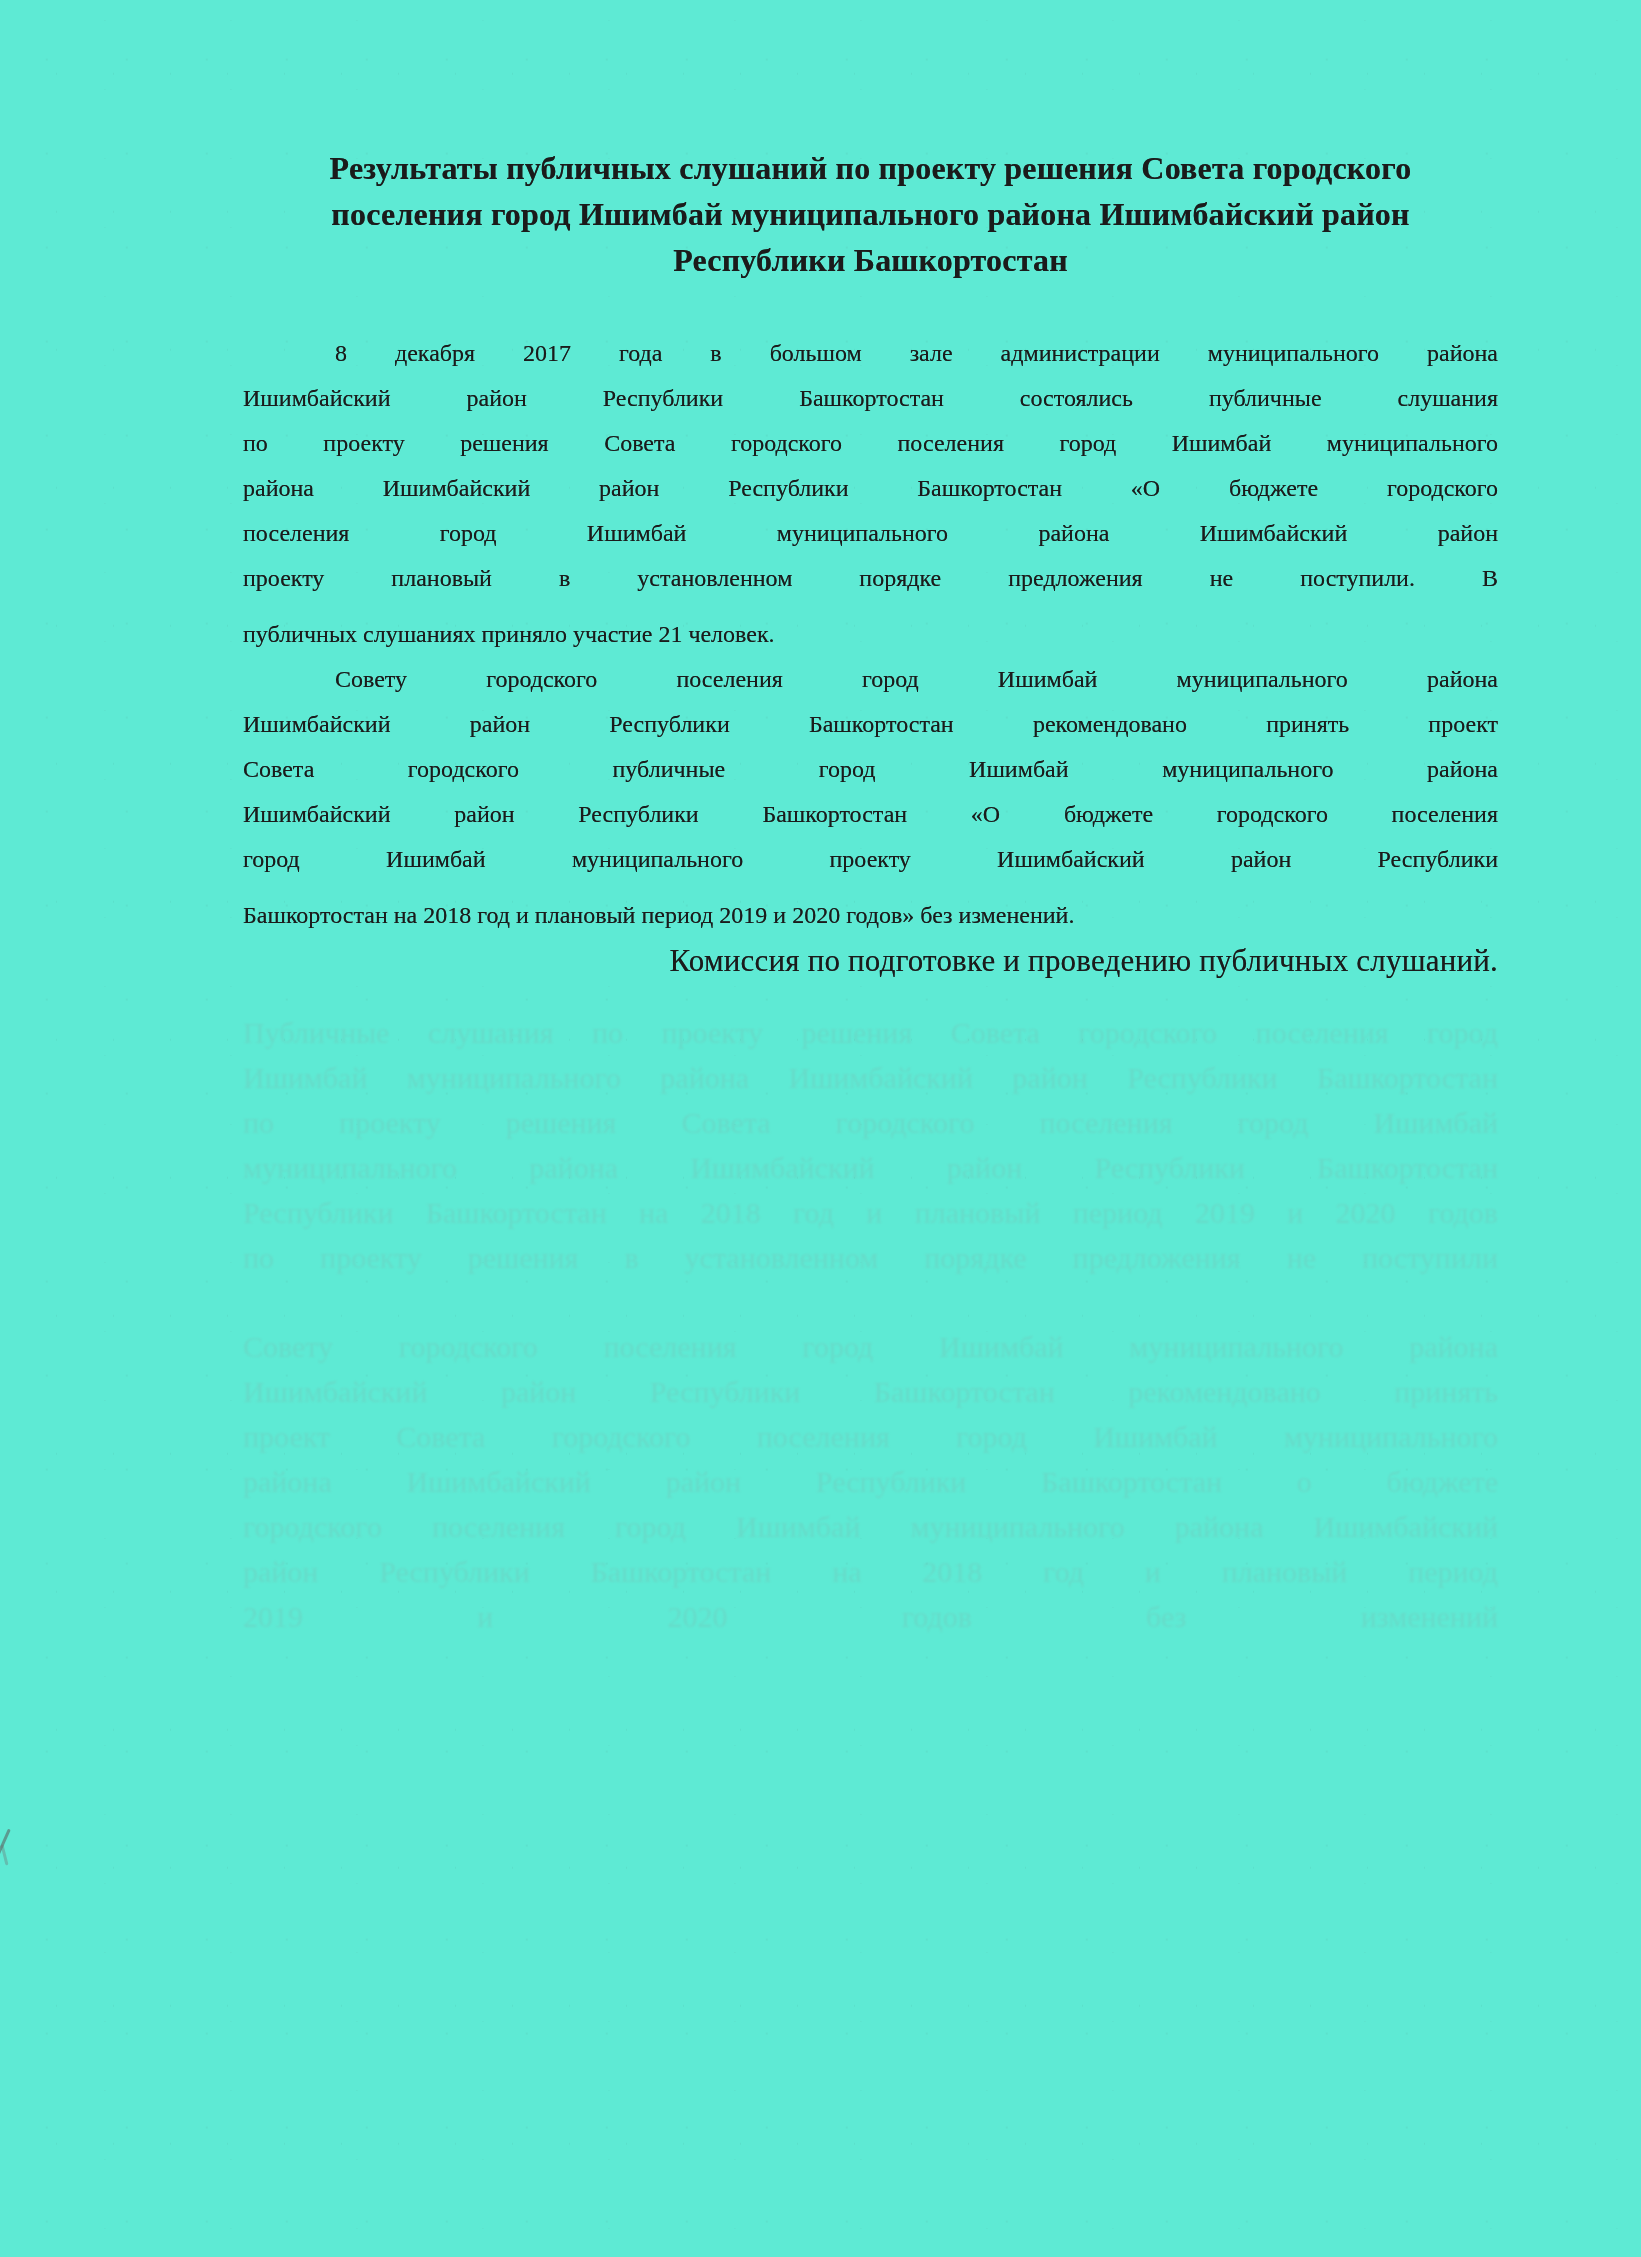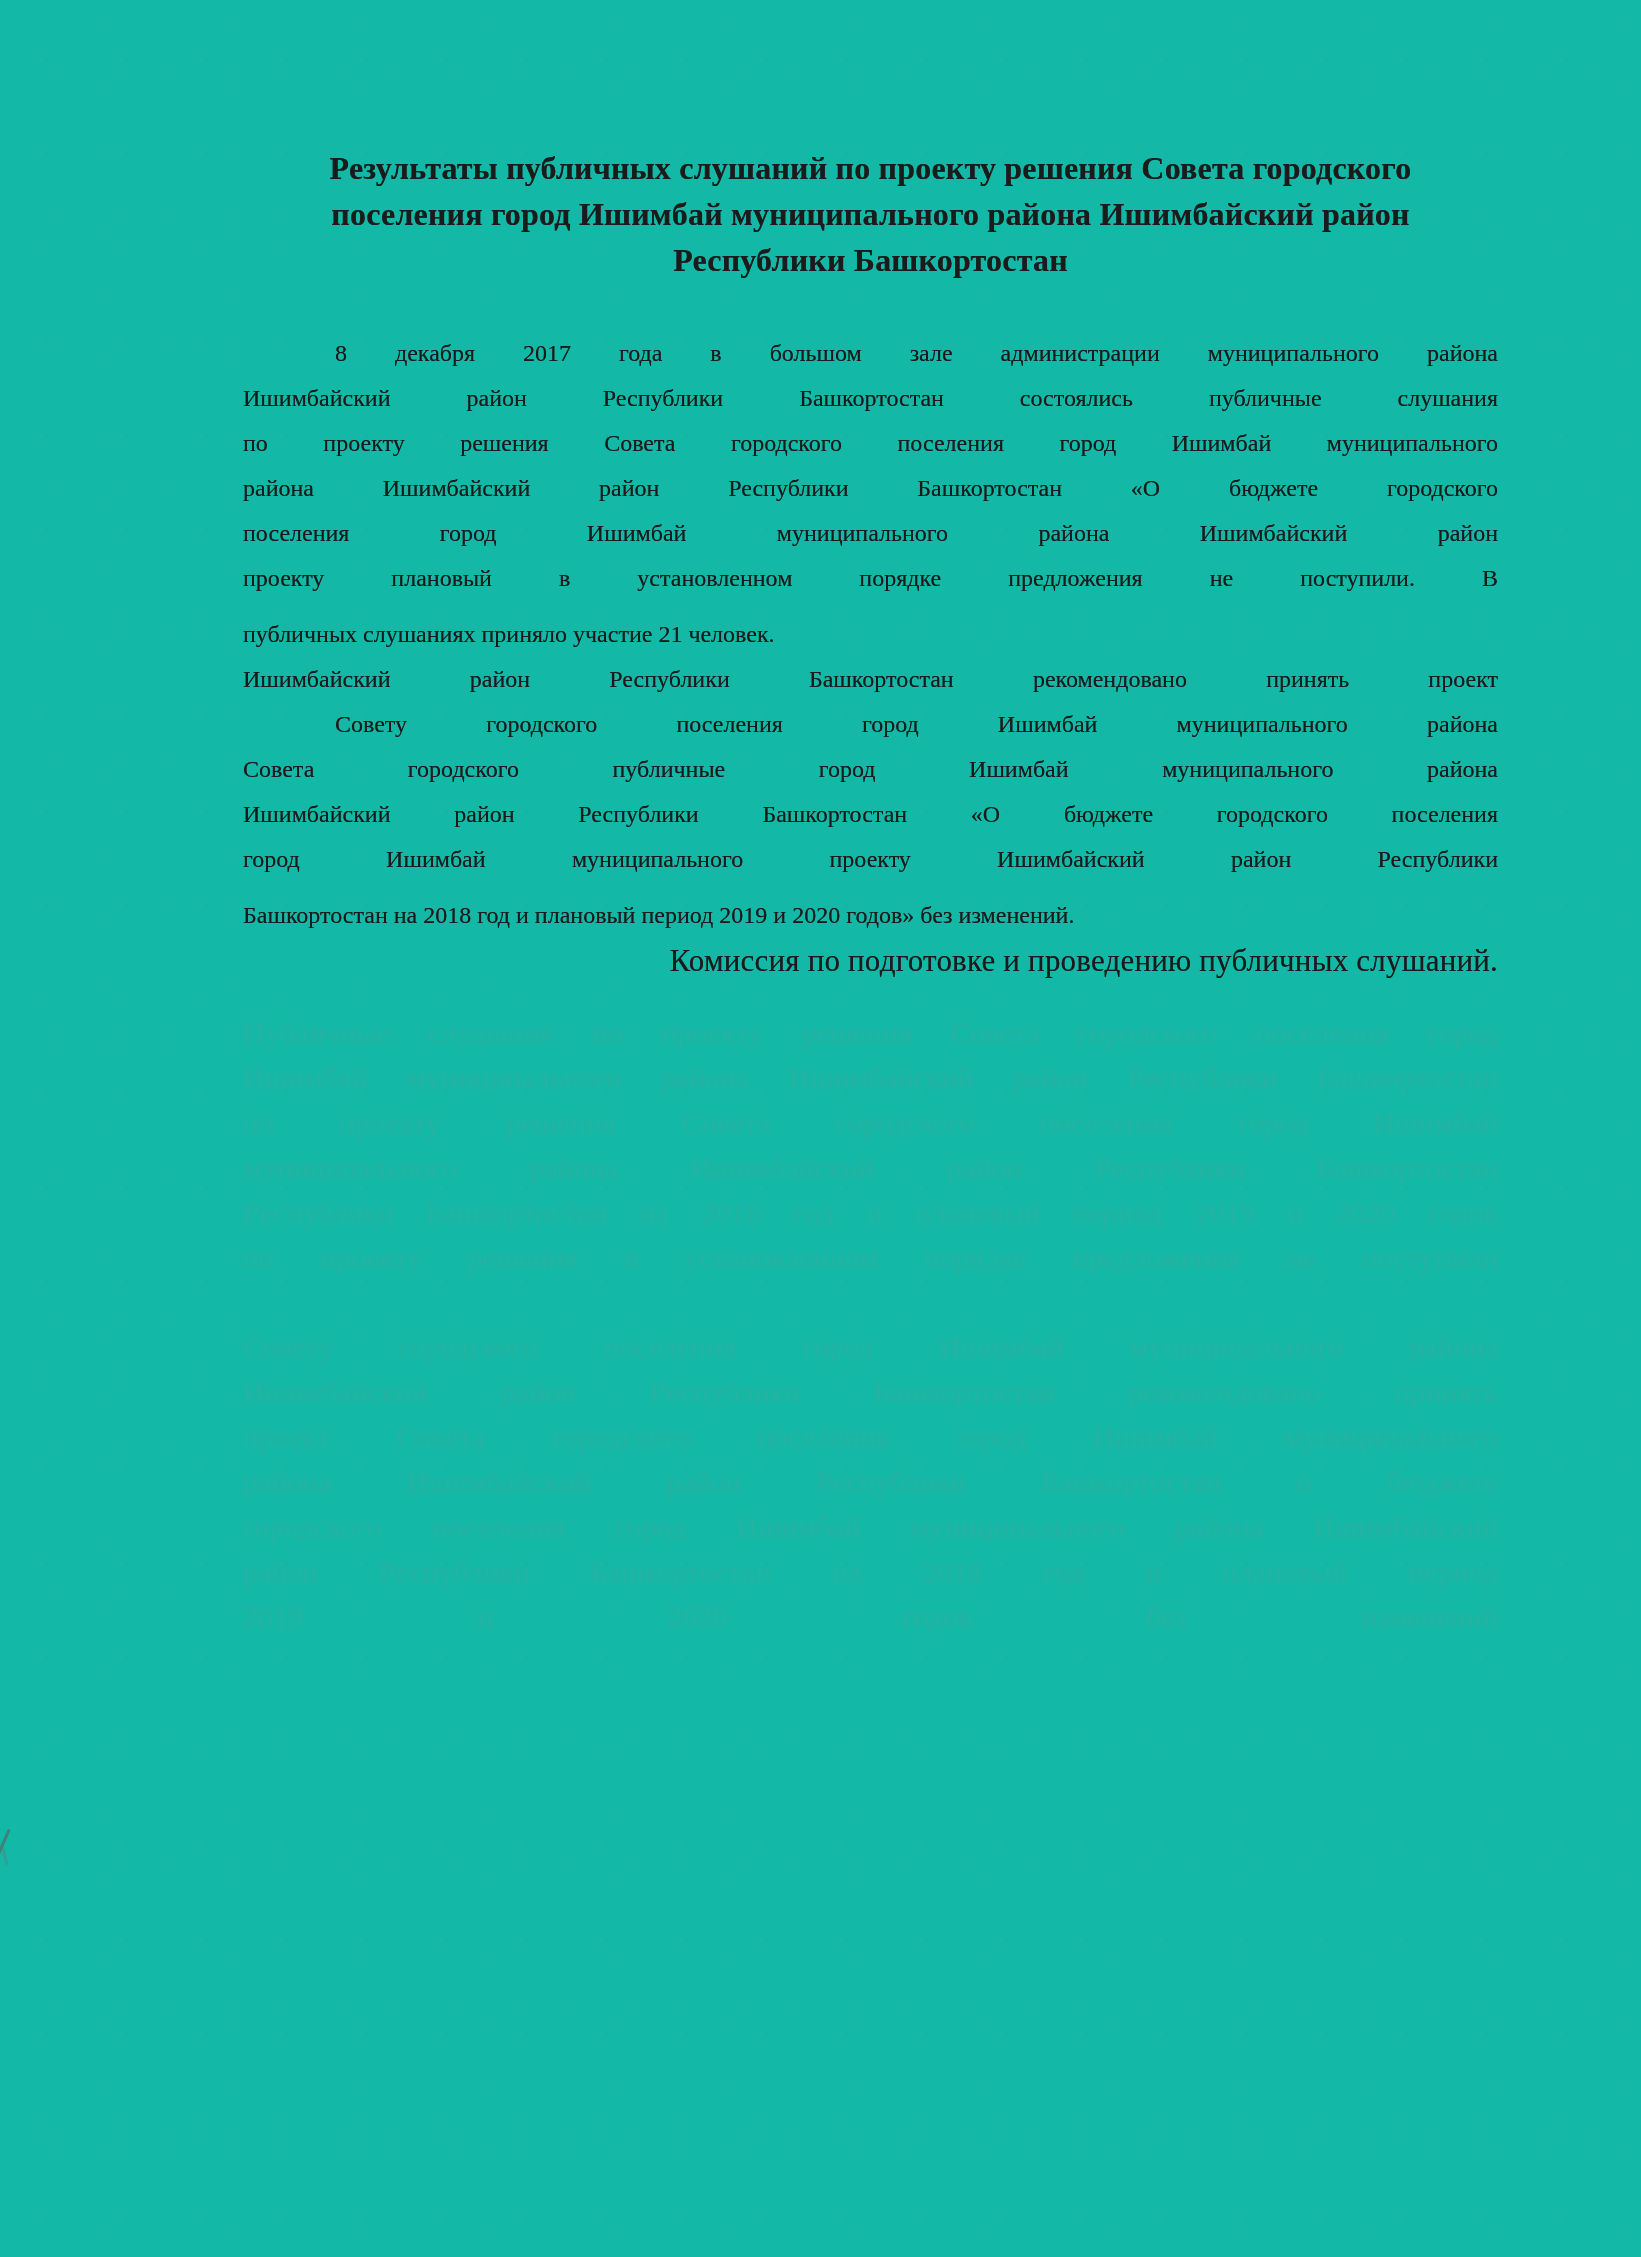--- a/index.html
+++ b/index.html
@@ -11,21 +11,21 @@
     height: 2257px;
     background: #fbfbfa;
     position: relative;
     font-family: "Liberation Serif", serif;
     color: #1b1b1b;
     overflow: hidden;
   }
   .page {
     position: absolute;
     inset: 0;
-    background: #14b8a6;
+    background: #5eead4;
     overflow: hidden;
   }
   
   .noise {
     position: absolute;
     inset: 0;
     pointer-events: none;
     background-image:
       radial-gradient(circle, rgba(60,60,60,0.05) 0.8px, transparent 1px),
       radial-gradient(circle, rgba(80,80,80,0.04) 0.7px, transparent 1px),
@@ -115,22 +115,22 @@
       <div class="line indent">8 декабря 2017 года в большом зале администрации муниципального района</div>
       <div class="line">Ишимбайский район Республики Башкортостан состоялись публичные слушания</div>
       <div class="line">по проекту решения Совета городского поселения город Ишимбай муниципального</div>
       <div class="line">района Ишимбайский район Республики Башкортостан «О бюджете городского</div>
       <div class="line">поселения город Ишимбай муниципального района Ишимбайский район</div>
       <div class="line">проекту плановый в установленном порядке предложения не поступили. В</div>
       <div class="line last">публичных слушаниях приняло участие 21 человек.</div>
     </div>
 
     <div>
+      <div class="line indent">Совету городского поселения город Ишимбай муниципального района</div>
       <div class="line">Ишимбайский район Республики Башкортостан рекомендовано принять проект</div>
-      <div class="line indent">Совету городского поселения город Ишимбай муниципального района</div>
       <div class="line">Совета городского публичные город Ишимбай муниципального района</div>
       <div class="line">Ишимбайский район Республики Башкортостан «О бюджете городского поселения</div>
       <div class="line">город Ишимбай муниципального проекту Ишимбайский район Республики</div>
       <div class="line last">Башкортостан на 2018 год и плановый период 2019 и 2020 годов» без изменений.</div>
     </div>
 
     <div class="signature">Комиссия по подготовке и проведению публичных слушаний.</div>
 
     <div class="ghost ghost-block-1">
         <div class="line">Публичные слушания по проекту решения Совета городского поселения город</div>

